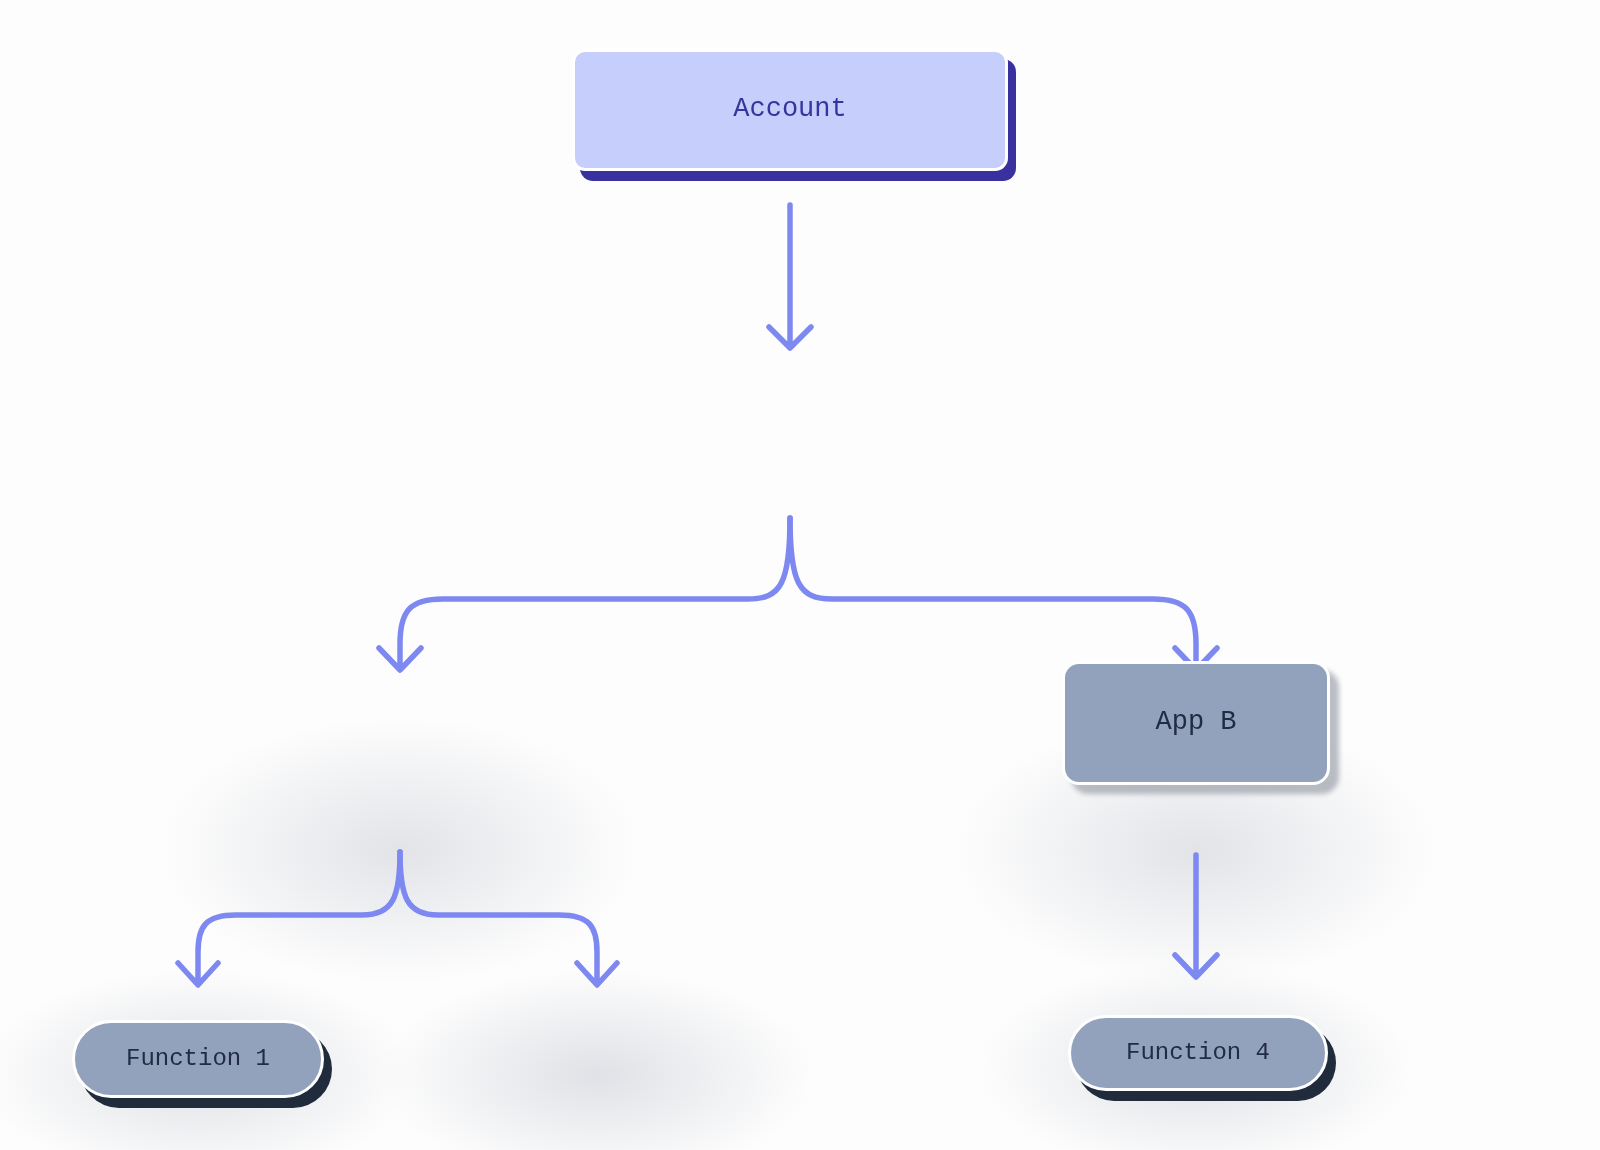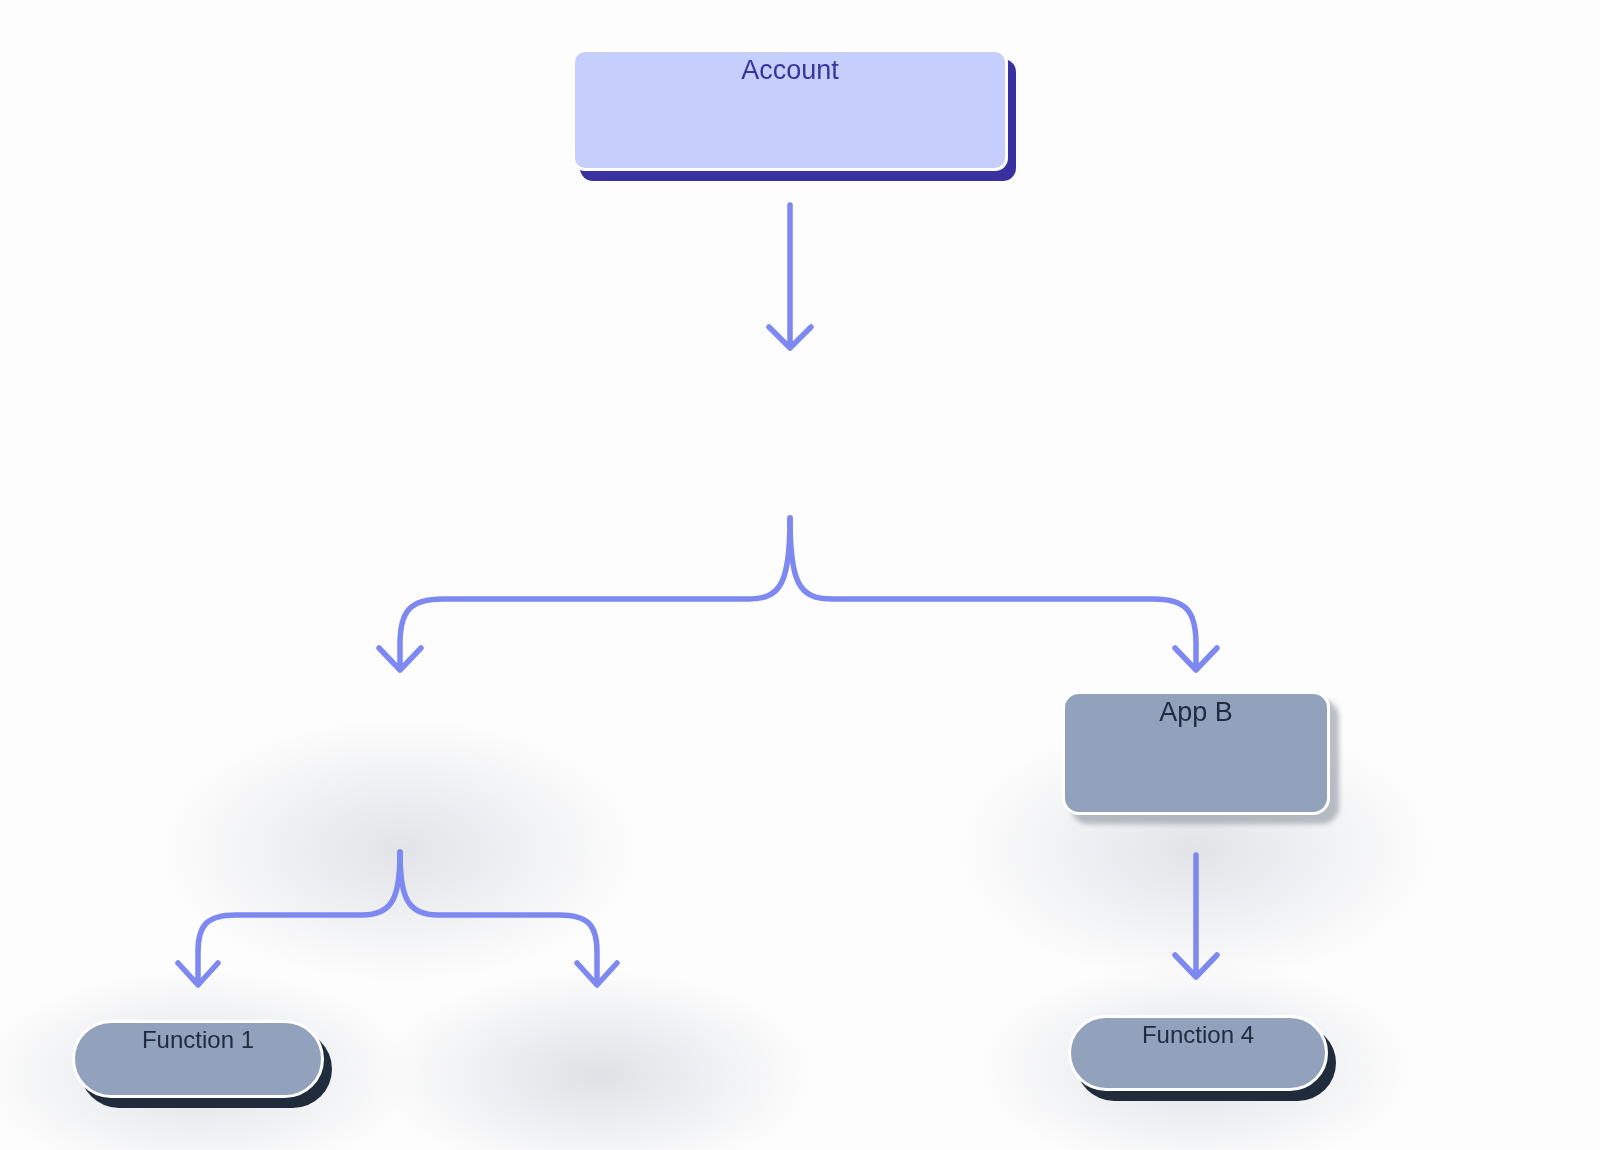--- a/index.html
+++ b/index.html
@@ -37,24 +37,25 @@
     stroke:var(--arrow-color);
     stroke-width:5.5;
     stroke-linecap:round;
     stroke-linejoin:round;
   }
   .node{
     position:absolute;
     display:flex;
     flex-direction:column;
     align-items:center;
-    justify-content:flex-start;
+    justify-content:center;
     text-align:center;
     border:3px solid #fff;
     line-height:1.4;
+    font-family:Liberation Mono, monospace;
   }
   .node-purple{
     background:var(--node-purple-fill);
     color:var(--node-purple-text);
     box-shadow:8px 10px 0 var(--node-purple-shadow);
     font-size:27px;
   }
   .node-gray-app{
     background:var(--node-gray-fill);
     color:var(--node-gray-text);
@@ -67,21 +68,21 @@
     box-shadow:8px 10px 0 var(--function-shadow);
     font-size:24px;
   }
   .rect{border-radius:13px;}
   .rect-soft{border-radius:17px;}
   .pill{border-radius:999px;}
 
   #node-account    {left:572px;top:49px;  width:436px;height:122px;}
   #node-environment{left:572px;top:378px; width:436px;height:122px;}
   #node-app-a      {left:268px;top:703px; width:264px;height:124px;}
-  #node-app-b      {left:1062px;top:691px;width:268px;height:124px;}
+  #node-app-b      {left:1062px;top:661px;width:268px;height:124px;}
   #node-function-1 {left:72px;  top:1020px;width:252px;height:78px;}
   #node-function-2 {left:467px; top:1022px;width:260px;height:78px;}
   #node-function-3 {left:1068px;top:1015px;width:260px;height:76px;}
 </style>
 </head>
 <body>
 
 <div class="canvas">
 
   <svg class="edges" viewBox="0 0 1600 1150" xmlns="http://www.w3.org/2000/svg" aria-hidden="true">

